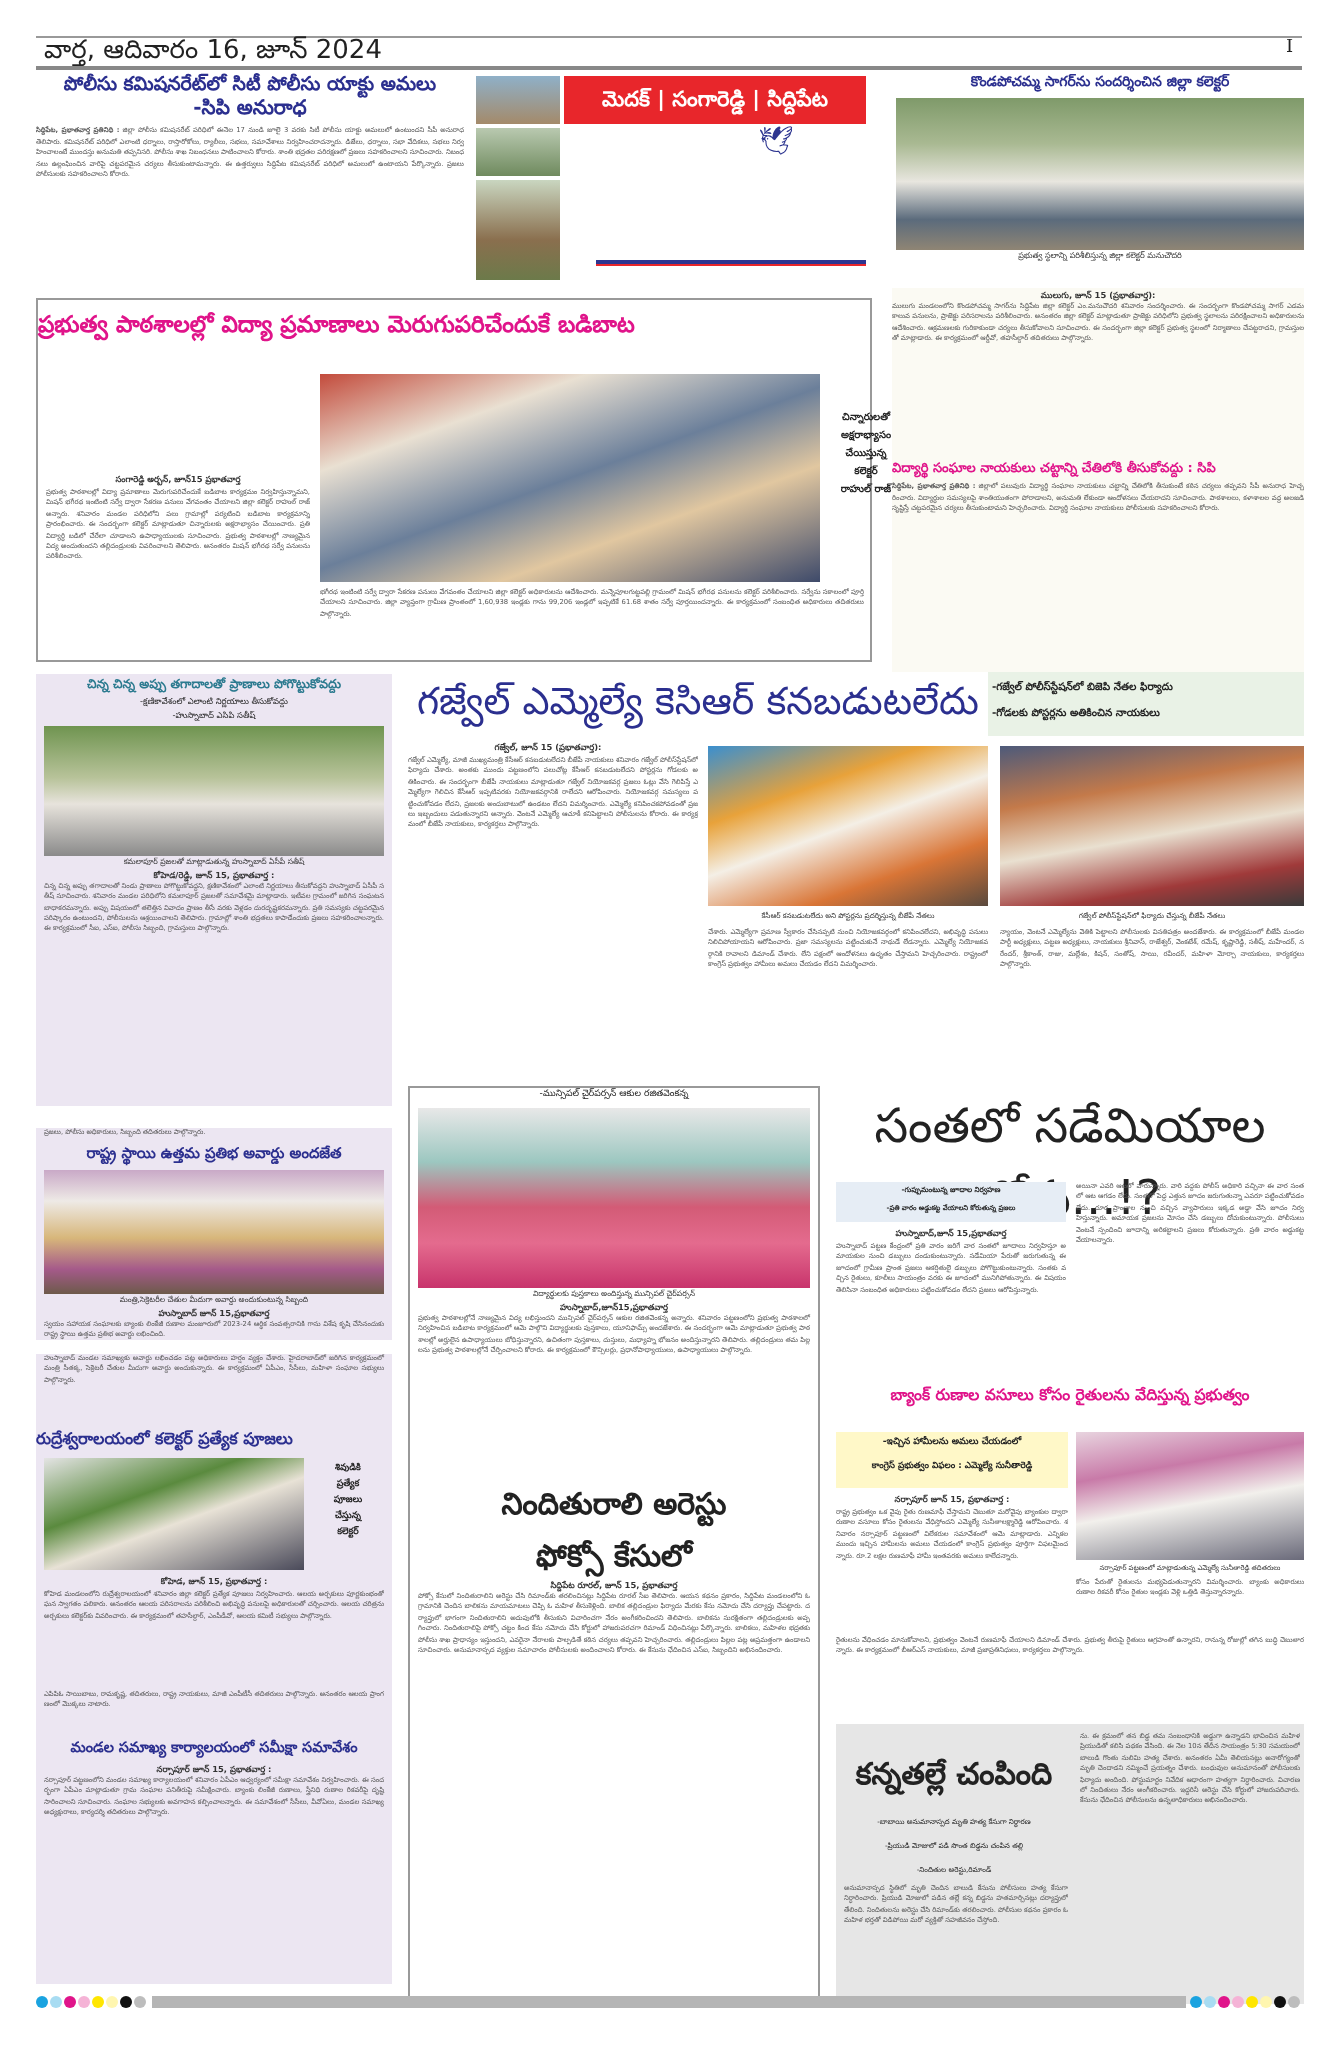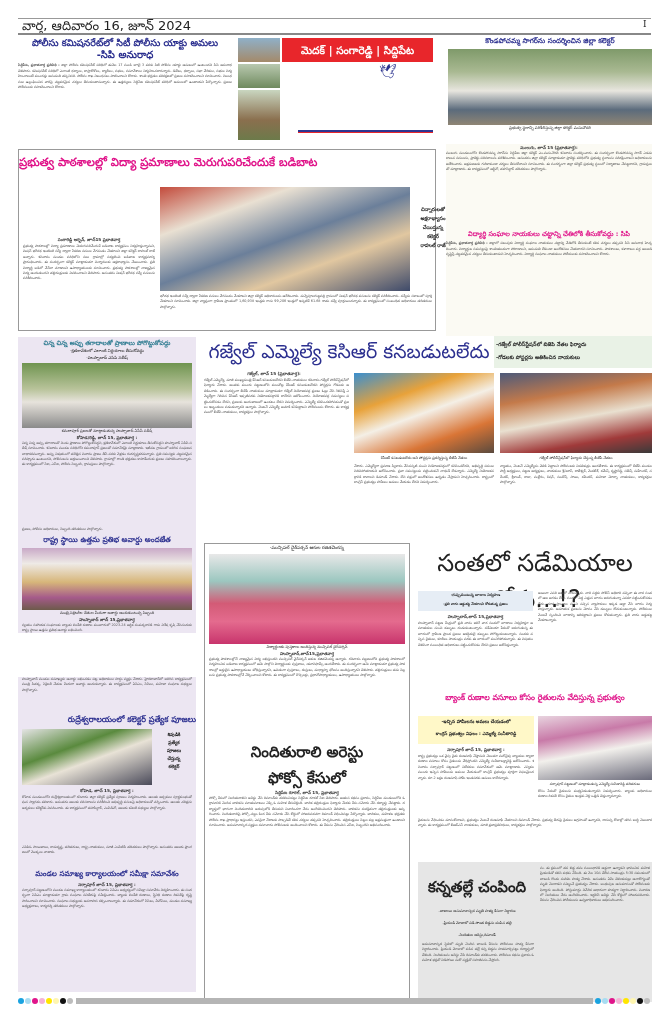--- a/index.html
+++ b/index.html
@@ -53,21 +53,21 @@
     <div class="hd" style="font-size:5px;line-height:9px">చేయిస్తున్న</div>
     <div class="hd" style="font-size:5px;line-height:9px">కలెక్టర్</div>
     <div class="hd" style="font-size:5px;line-height:9px">రాహుల్ రాజ్</div>
   </div>
   <div class="filler" style="position:absolute;left:141px;top:144px;width:272px;height:34px">భగీరథ ఇంటింటి సర్వే ద్వారా సేకరణ పనులు వేగవంతం చేయాలని జిల్లా కలెక్టర్ అధికారులను ఆదేశించారు. మన్నెపూలగుట్టపల్లి గ్రామంలో మిషన్ భగీరథ పనులను కలెక్టర్ పరిశీలించారు. సర్వేను సకాలంలో పూర్తి చేయాలని సూచించారు. జిల్లా వ్యాప్తంగా గ్రామీణ ప్రాంతంలో 1,60,938 ఇండ్లకు గాను 99,206 ఇండ్లలో ఇప్పటికే 61.68 శాతం సర్వే పూర్తయిందన్నారు. ఈ కార్యక్రమంలో సంబంధిత అధికారులు తదితరులు పాల్గొన్నారు.</div>
 </div>
 
 <div class="abs" style="left:446px;top:144px;width:206px;height:192px;background:#fbfaf3">
   <div class="dateline">ములుగు, జూన్ 15 (ప్రభాతవార్త):</div>
   <div class="filler" style="height:72px">ములుగు మండలంలోని కొండపోచమ్మ సాగర్‌ను సిద్దిపేట జిల్లా కలెక్టర్ ఎం.మనుచౌదరి శనివారం సందర్శించారు. ఈ సందర్భంగా కొండపోచమ్మ సాగర్ ఎడమ కాలువ పనులను, ప్రాజెక్టు పరిసరాలను పరిశీలించారు. అనంతరం జిల్లా కలెక్టర్ మాట్లాడుతూ ప్రాజెక్టు పరిధిలోని ప్రభుత్వ స్థలాలను పరిరక్షించాలని అధికారులను ఆదేశించారు. ఆక్రమణలకు గురికాకుండా చర్యలు తీసుకోవాలని సూచించారు. ఈ సందర్భంగా జిల్లా కలెక్టర్ ప్రభుత్వ స్థలంలో నిర్మాణాలు చేపట్టరాదని, గ్రామస్తులతో మాట్లాడారు. ఈ కార్యక్రమంలో ఆర్డీవో, తహసీల్దార్ తదితరులు పాల్గొన్నారు.</div>
-  <div class="hd" style="font-size:6.5px;color:#e0148a;text-align:center;margin-top:8px">విద్యార్థి సంఘాల నాయకులు చట్టాన్ని చేతిలోకి తీసుకోవద్దు : సిపి</div>
+  <div class="hd" style="font-size:6.5px;color:#e0148a;text-align:left;margin-top:8px">విద్యార్థి సంఘాల నాయకులు చట్టాన్ని చేతిలోకి తీసుకోవద్దు : సిపి</div>
   <div class="filler" style="margin-top:3px;height:60px"><b>సిద్దిపేట, ప్రభాతవార్త ప్రతినిధి :</b> జిల్లాలో పలువురు విద్యార్థి సంఘాల నాయకులు చట్టాన్ని చేతిలోకి తీసుకుంటే కఠిన చర్యలు తప్పవని సీపీ అనురాధ హెచ్చరించారు. విద్యార్థుల సమస్యలపై శాంతియుతంగా పోరాడాలని, అనుమతి లేకుండా ఆందోళనలు చేయరాదని సూచించారు. పాఠశాలలు, కళాశాలల వద్ద అలజడి సృష్టిస్తే చట్టపరమైన చర్యలు తీసుకుంటామని హెచ్చరించారు. విద్యార్థి సంఘాల నాయకులు పోలీసులకు సహకరించాలని కోరారు.</div>
 </div>
 
 <div class="abs" style="left:18px;top:337px;width:178px;height:216px;background:#ece6f2">
   <div class="hd" style="font-size:6.2px;color:#2b7a8f;text-align:center;margin-top:3px">చిన్న చిన్న అప్పు తగాదాలతో ప్రాణాలు పోగొట్టుకోవద్దు</div>
   <div class="sub" style="font-size:4.2px;line-height:7px">-క్షణికావేశంలో ఎలాంటి నిర్ణయాలు తీసుకోవద్దు</div>
   <div class="sub" style="font-size:4.2px;line-height:7px">-హుస్నాబాద్ ఎసిపి సతీష్</div>
   <div class="photo" style="margin:2px 4px 0;height:65px;background:linear-gradient(180deg,#6f9450 0%,#b8c39a 40%,#e7e3dc 60%,#8a8a8a 100%)"></div>
   <div class="cap" style="font-size:3.8px">కమలాపూర్ ప్రజలతో మాట్లాడుతున్న హుస్నాబాద్ ఏసీపీ సతీష్</div>
   <div class="dateline">కోహెడ/రెడ్డి, జూన్ 15, ప్రభాతవార్త :</div>
@@ -84,32 +84,32 @@
   <div class="dateline" style="position:absolute;left:0;top:0;width:140px">గజ్వేల్, జూన్ 15 (ప్రభాతవార్త):</div>
   <div class="filler" style="position:absolute;left:0;top:8px;width:145px;height:160px">గజ్వేల్ ఎమ్మెల్యే, మాజీ ముఖ్యమంత్రి కేసీఆర్ కనబడుటలేదని బీజేపీ నాయకులు శనివారం గజ్వేల్ పోలీస్‌స్టేషన్‌లో ఫిర్యాదు చేశారు. అంతకు ముందు పట్టణంలోని పలుచోట్ల కేసీఆర్ కనబడుటలేదని పోస్టర్లను గోడలకు అతికించారు. ఈ సందర్భంగా బీజేపీ నాయకులు మాట్లాడుతూ గజ్వేల్ నియోజకవర్గ ప్రజలు ఓట్లు వేసి గెలిపిస్తే ఎమ్మెల్యేగా గెలిచిన కేసీఆర్ ఇప్పటివరకు నియోజకవర్గానికి రాలేదని ఆరోపించారు. నియోజకవర్గ సమస్యలు పట్టించుకోవడం లేదని, ప్రజలకు అందుబాటులో ఉండటం లేదని విమర్శించారు. ఎమ్మెల్యే కనిపించకపోవడంతో ప్రజలు ఇబ్బందులు పడుతున్నారని అన్నారు. వెంటనే ఎమ్మెల్యే ఆచూకీ కనిపెట్టాలని పోలీసులను కోరారు. ఈ కార్యక్రమంలో బీజేపీ నాయకులు, కార్యకర్తలు పాల్గొన్నారు.</div>
   <div class="photo" style="position:absolute;left:150px;top:3px;width:140px;height:80px;background:linear-gradient(160deg,#3a8fcf 0%,#e8a23a 30%,#f4efe6 50%,#d97536 75%,#5a4a3e 100%)"></div>
   <div class="cap" style="position:absolute;left:150px;top:85px;width:140px;font-size:3.6px">కేసీఆర్ కనబడుటలేదు అని పోస్టర్లను ప్రదర్శిస్తున్న బీజేపీ నేతలు</div>
   <div class="filler" style="position:absolute;left:150px;top:94px;width:140px;height:74px">చేశారు. ఎమ్మెల్యేగా ప్రమాణ స్వీకారం చేసినప్పటి నుంచి నియోజకవర్గంలో కనిపించలేదని, అభివృద్ధి పనులు నిలిచిపోయాయని ఆరోపించారు. ప్రజా సమస్యలను పట్టించుకునే నాథుడే లేడన్నారు. ఎమ్మెల్యే నియోజకవర్గానికి రావాలని డిమాండ్ చేశారు. లేని పక్షంలో ఆందోళనలు ఉధృతం చేస్తామని హెచ్చరించారు. రాష్ట్రంలో కాంగ్రెస్ ప్రభుత్వం హామీలు అమలు చేయడం లేదని విమర్శించారు.</div>
   <div class="photo" style="position:absolute;left:296px;top:3px;width:152px;height:80px;background:linear-gradient(170deg,#4d5a7a 0%,#c47a4a 30%,#e9e0d0 55%,#a03a3a 80%,#3a3a3a 100%)"></div>
   <div class="cap" style="position:absolute;left:296px;top:85px;width:152px;font-size:3.6px">గజ్వేల్ పోలీస్‌స్టేషన్‌లో ఫిర్యాదు చేస్తున్న బీజేపీ నేతలు</div>
   <div class="filler" style="position:absolute;left:296px;top:94px;width:152px;height:74px">న్యాయం, వెంటనే ఎమ్మెల్యేను వెతికి పెట్టాలని పోలీసులకు వినతిపత్రం అందజేశారు. ఈ కార్యక్రమంలో బీజేపీ మండల పార్టీ అధ్యక్షులు, పట్టణ అధ్యక్షులు, నాయకులు శ్రీనివాస్, రాజేశ్వర్, వెంకటేశ్, రమేష్, కృష్ణారెడ్డి, సతీష్, మహేందర్, నరేందర్, శ్రీకాంత్, రాజు, మల్లేశం, కిషన్, సంతోష్, సాయి, రవీందర్, మహిళా మోర్చా నాయకులు, కార్యకర్తలు పాల్గొన్నారు.</div>
 </div>
 
-<div class="abs" style="left:18px;top:527px;width:178px;height:106px;background:#ece6f2">
+<div class="abs" style="left:18px;top:564px;width:178px;height:106px;background:#ece6f2">
   <div class="filler" style="padding:0 4px;height:6px">ప్రజలు, పోలీసు అధికారులు, సిబ్బంది తదితరులు పాల్గొన్నారు.</div>
   <div class="hd" style="font-size:7.4px;color:#2b2f8f;text-align:center;line-height:13px">రాష్ట్ర స్థాయి ఉత్తమ ప్రతిభ అవార్డు అందజేత</div>
   <div class="photo" style="margin:2px 4px 0;height:62px;background:linear-gradient(180deg,#c9a9c7 0%,#eeeae6 25%,#d7b67a 55%,#a55a8a 80%,#6d5a4a 100%)"></div>
   <div class="cap" style="font-size:3.8px">మంత్రి,సెక్రెటరీల చేతుల మీదుగా అవార్డు అందుకుంటున్న సిబ్బంది</div>
   <div class="dateline">హుస్నాబాద్ జూన్ 15,ప్రభాతవార్త</div>
   <div class="filler" style="padding:0 4px;height:22px">స్వయం సహాయక సంఘాలకు బ్యాంకు లింకేజీ రుణాల మంజూరులో 2023-24 ఆర్థిక సంవత్సరానికి గాను విశేష కృషి చేసినందుకు రాష్ట్ర స్థాయి ఉత్తమ ప్రతిభ అవార్డు లభించింది.</div>
 </div>
 
 <div class="abs" style="left:18px;top:677px;width:178px;height:168px;background:#ece6f2">
   <div class="filler" style="padding:0 4px;height:33px">హుస్నాబాద్ మండల సమాఖ్యకు అవార్డు లభించడం పట్ల అధికారులు హర్షం వ్యక్తం చేశారు. హైదరాబాద్‌లో జరిగిన కార్యక్రమంలో మంత్రి సీతక్క, సెక్రెటరీ చేతుల మీదుగా అవార్డు అందుకున్నారు. ఈ కార్యక్రమంలో ఏపీఎం, సీసీలు, మహిళా సంఘాల సభ్యులు పాల్గొన్నారు.</div>
-  <div class="hd" style="font-size:8px;color:#2b2f8f;text-align:right;line-height:15px;margin-top:2px">రుద్రేశ్వరాలయంలో కలెక్టర్ ప్రత్యేక పూజలు</div>
+  <div class="hd" style="font-size:8px;color:#2b2f8f;text-align:left;line-height:15px;margin-top:2px">రుద్రేశ్వరాలయంలో కలెక్టర్ ప్రత్యేక పూజలు</div>
   <div class="photo" style="position:absolute;left:4px;top:52px;width:130px;height:56px;background:linear-gradient(160deg,#e4e4e4 0%,#5a8a3e 35%,#e8e2d6 55%,#4a4a5a 100%)"></div>
   <div style="position:absolute;left:136px;top:54px;width:40px;text-align:center">
     <div class="hd" style="font-size:4.6px;line-height:8px">శివుడికి</div>
     <div class="hd" style="font-size:4.6px;line-height:8px">ప్రత్యేక</div>
     <div class="hd" style="font-size:4.6px;line-height:8px">పూజలు</div>
     <div class="hd" style="font-size:4.6px;line-height:8px">చేస్తున్న</div>
     <div class="hd" style="font-size:4.6px;line-height:8px">కలెక్టర్</div>
   </div>
   <div class="dateline" style="position:absolute;left:0;top:110px;width:178px">కోహెడ, జూన్ 15, ప్రభాతవార్త :</div>
   <div class="filler" style="position:absolute;left:4px;top:118px;width:170px;height:48px">కోహెడ మండలంలోని రుద్రేశ్వరాలయంలో శనివారం జిల్లా కలెక్టర్ ప్రత్యేక పూజలు నిర్వహించారు. ఆలయ అర్చకులు పూర్ణకుంభంతో ఘన స్వాగతం పలికారు. అనంతరం ఆలయ పరిసరాలను పరిశీలించి అభివృద్ధి పనులపై అధికారులతో చర్చించారు. ఆలయ చరిత్రను అర్చకులు కలెక్టర్‌కు వివరించారు. ఈ కార్యక్రమంలో తహసీల్దార్, ఎంపీడీవో, ఆలయ కమిటీ సభ్యులు పాల్గొన్నారు.</div>

